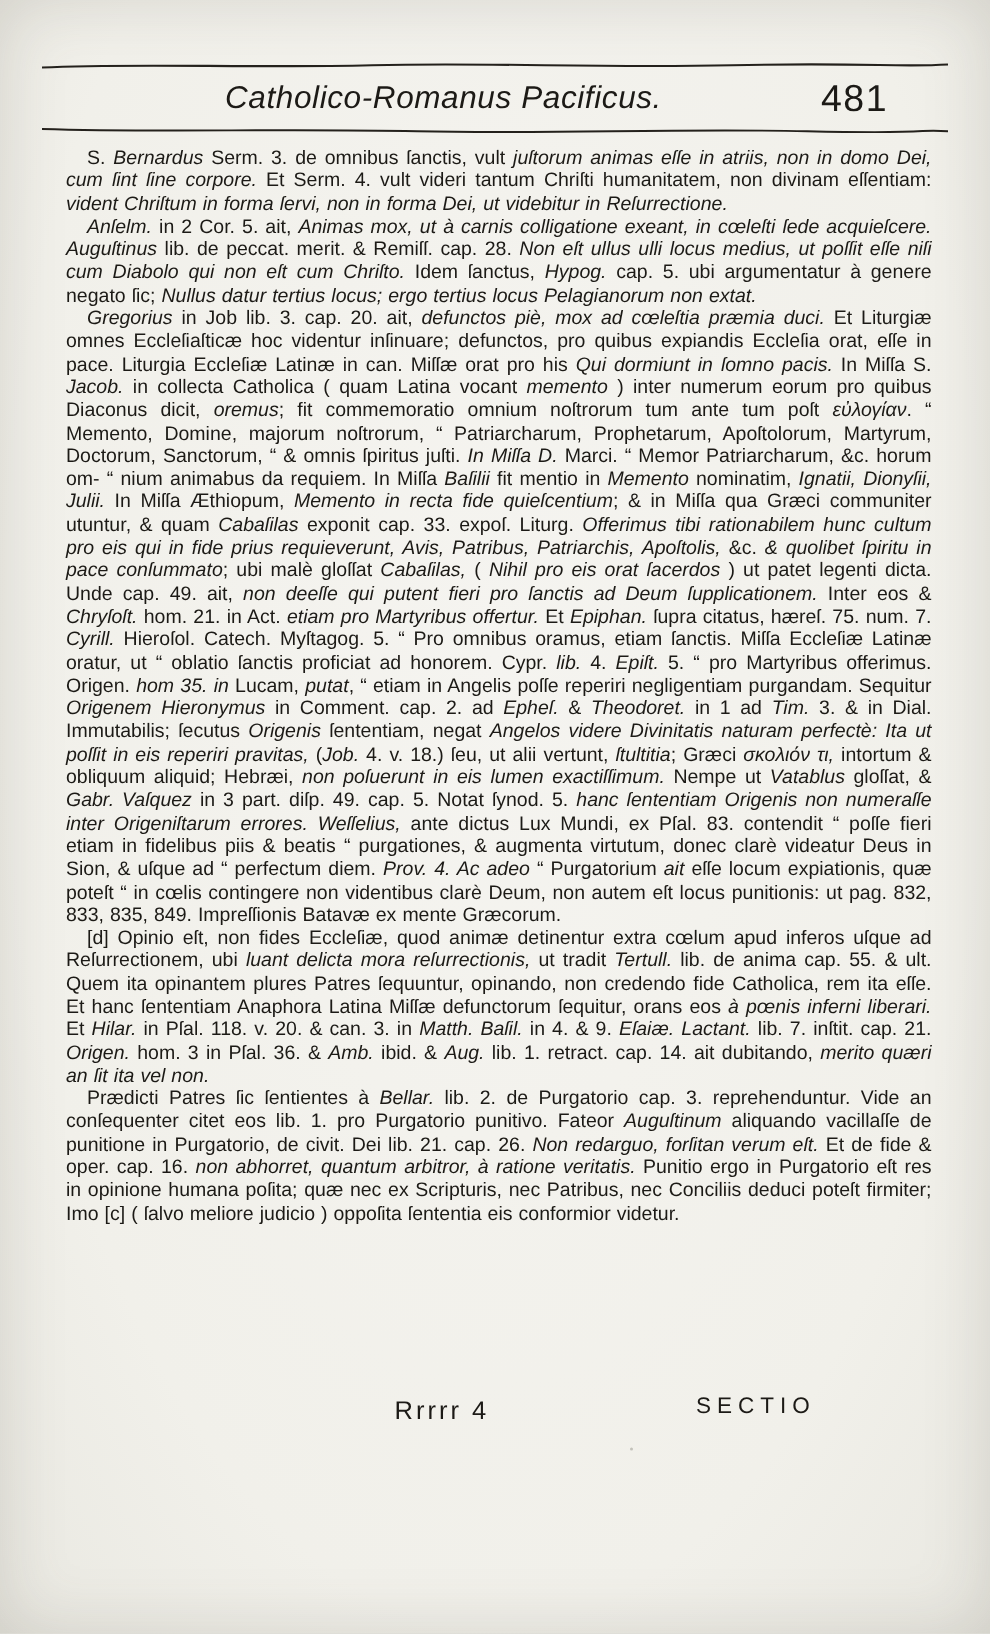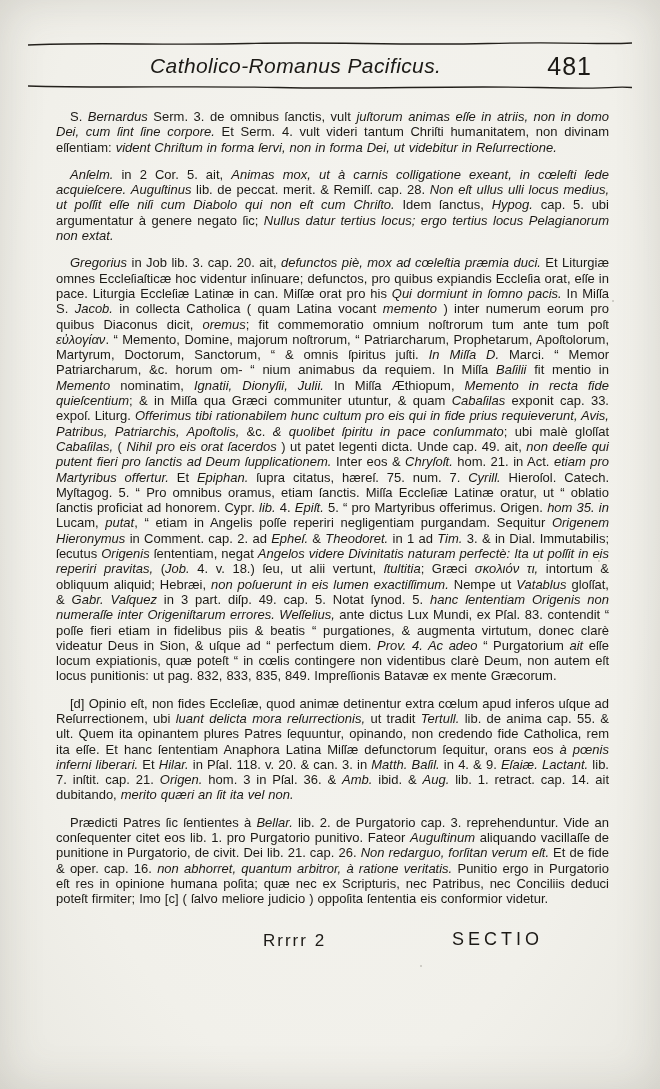--- a/index.html
+++ b/index.html
@@ -36,29 +36,29 @@
     letter-spacing:1px;
   }
   .body-text{
     position:absolute;
     top:97px;left:44px;width:577px;
     text-align:justify;
     font-size:13px;
     line-height:15.3px;
     word-spacing:.4px;
   }
-  .para{margin:12px;text-indent:14px;}
+  .para{margin:0;text-indent:14px;}
   .it{font-style:italic;}
   .footer-sig{
     position:absolute;top:931px;left:263px;
     font-size:17px;letter-spacing:2px;
   }
   .footer-catch{
-    position:absolute;top:929px;left:452px;
-    font-size:18px;letter-spacing:4px;font-weight:500;
+    position:absolute;top:929px;left:464px;
+    font-size:15px;letter-spacing:4px;font-weight:500;
   }
   
   .speck{position:absolute;background:rgba(60,55,45,.25);border-radius:50%;}
 </style>
 </head>
 <body>
 
 <div class="page">
 
   <div class="rule rule-top">
@@ -79,19 +79,19 @@
   </div>
 
   <div class="body-text">
       <p class="para"><span>S. </span><span class="it">Bernardus</span><span> Serm. 3. de omnibus ſanctis, vult </span><span class="it">juſtorum animas eſſe in atriis, non in domo Dei, cum ſint ſine corpore.</span><span>  Et Serm. 4. vult videri tantum Chriſti humanitatem, non divinam eſſentiam: </span><span class="it">vident Chriſtum in forma ſervi, non in forma Dei, ut videbitur in Reſurrectione.</span></p>
       <p class="para"><span class="it">Anſelm.</span><span> in 2 Cor. 5. ait, </span><span class="it">Animas mox, ut à carnis colligatione exeant, in cœleſti ſede acquieſcere.</span><span>  </span><span class="it">Auguſtinus</span><span> lib. de peccat. merit. &amp; Remiſſ. cap. 28. </span><span class="it">Non eſt ullus ulli locus medius, ut poſſit eſſe niſi cum Diabolo qui non eſt cum Chriſto.</span><span>  Idem ſanctus, </span><span class="it">Hypog.</span><span> cap. 5. ubi argumentatur à genere negato ſic; </span><span class="it">Nullus datur tertius locus; ergo tertius locus Pelagianorum non extat.</span></p>
       <p class="para"><span class="it">Gregorius</span><span> in Job lib. 3. cap. 20. ait, </span><span class="it">defunctos piè, mox ad cœleſtia præmia duci.</span><span>  Et Liturgiæ omnes Eccleſiaſticæ hoc videntur inſinuare; defunctos, pro quibus expiandis Eccleſia orat, eſſe in pace.  Liturgia Eccleſiæ Latinæ in can. Miſſæ orat pro his </span><span class="it">Qui dormiunt in ſomno pacis.</span><span>  In Miſſa S. </span><span class="it">Jacob.</span><span> in collecta Catholica ( quam Latina vocant </span><span class="it">memento</span><span> ) inter numerum eorum pro quibus Diaconus dicit, </span><span class="it">oremus</span><span>; fit commemoratio omnium noſtrorum tum ante tum poſt </span><span class="it">εὐλογίαν</span><span>. “ Memento, Domine, majorum noſtrorum, “ Patriarcharum, Prophetarum, Apoſtolorum, Martyrum, Doctorum, Sanctorum, “ &amp; omnis ſpiritus juſti. </span><span class="it">In Miſſa D.</span><span> Marci. “ Memor Patriarcharum, &amp;c. horum om- “ nium animabus da requiem.  In Miſſa </span><span class="it">Baſilii</span><span> fit mentio in </span><span class="it">Memento</span><span> nominatim, </span><span class="it">Ignatii, Dionyſii, Julii.</span><span>  In Miſſa Æthiopum, </span><span class="it">Memento in recta fide quieſcentium</span><span>; &amp; in Miſſa qua Græci communiter utuntur, &amp; quam </span><span class="it">Cabaſilas</span><span> exponit cap. 33. expoſ. Liturg. </span><span class="it">Offerimus tibi rationabilem hunc cultum pro eis qui in fide prius requieverunt, Avis, Patribus, Patriarchis, Apoſtolis,</span><span> &amp;c. </span><span class="it">&amp; quolibet ſpiritu in pace conſummato</span><span>; ubi malè gloſſat </span><span class="it">Cabaſilas,</span><span> ( </span><span class="it">Nihil pro eis orat ſacerdos</span><span> ) ut patet legenti dicta. Unde cap. 49. ait, </span><span class="it">non deeſſe qui putent fieri pro ſanctis ad Deum ſupplicationem.</span><span>  Inter eos &amp; </span><span class="it">Chryſoſt.</span><span> hom. 21. in Act. </span><span class="it">etiam pro Martyribus offertur.</span><span>  Et </span><span class="it">Epiphan.</span><span> ſupra citatus, hæreſ. 75. num. 7. </span><span class="it">Cyrill.</span><span> Hieroſol. Catech. Myſtagog. 5. “ Pro omnibus oramus, etiam ſanctis.  Miſſa Eccleſiæ Latinæ oratur, ut “ oblatio ſanctis proficiat ad honorem.  Cypr. </span><span class="it">lib.</span><span> 4. </span><span class="it">Epiſt.</span><span> 5. “ pro Martyribus offerimus. Origen. </span><span class="it">hom 35. in </span><span>Lucam, </span><span class="it">putat</span><span>, “ etiam in Angelis poſſe reperiri negligentiam purgandam. Sequitur </span><span class="it">Origenem Hieronymus</span><span> in Comment. cap. 2. ad </span><span class="it">Epheſ.</span><span> &amp; </span><span class="it">Theodoret.</span><span> in 1 ad </span><span class="it">Tim.</span><span> 3. &amp; in Dial. Immutabilis; ſecutus </span><span class="it">Origenis</span><span> ſententiam, negat </span><span class="it">Angelos videre Divinitatis naturam perfectè: Ita ut poſſit in eis reperiri pravitas,</span><span> (</span><span class="it">Job.</span><span> 4. v. 18.) ſeu, ut alii vertunt, </span><span class="it">ſtultitia</span><span>; Græci </span><span class="it">σκολιόν τι,</span><span> intortum &amp; obliquum aliquid; Hebræi, </span><span class="it">non poſuerunt in eis lumen exactiſſimum.</span><span>  Nempe ut </span><span class="it">Vatablus</span><span> gloſſat, &amp; </span><span class="it">Gabr. Vaſquez</span><span> in 3 part. diſp. 49. cap. 5. Notat ſynod. 5. </span><span class="it">hanc ſententiam Origenis non numeraſſe inter Origeniſtarum errores.</span><span>  </span><span class="it">Weſſelius,</span><span> ante dictus Lux Mundi, ex Pſal. 83. contendit “ poſſe fieri etiam in fidelibus piis &amp; beatis “ purgationes, &amp; augmenta virtutum, donec clarè videatur Deus in Sion, &amp; uſque ad “ perfectum diem. </span><span class="it">Prov. 4. Ac adeo</span><span> “ Purgatorium </span><span class="it">ait</span><span> eſſe locum expiationis, quæ poteſt “ in cœlis contingere non videntibus clarè Deum, non autem eſt locus punitionis: ut pag. 832, 833, 835, 849. Impreſſionis Batavæ ex mente Græcorum.</span></p>
       <p class="para"><span>[d] Opinio eſt, non fides Eccleſiæ, quod animæ detinentur extra cœlum apud inferos uſque ad Reſurrectionem, ubi </span><span class="it">luant delicta mora reſurrectionis,</span><span> ut tradit </span><span class="it">Tertull.</span><span> lib. de anima cap. 55. &amp; ult. Quem ita opinantem plures Patres ſequuntur, opinando, non credendo fide Catholica, rem ita eſſe.  Et hanc ſententiam Anaphora Latina Miſſæ defunctorum ſequitur, orans eos </span><span class="it">à pœnis inferni liberari.</span><span>  Et </span><span class="it">Hilar.</span><span> in Pſal. 118. v. 20. &amp; can. 3. in </span><span class="it">Matth. Baſil.</span><span> in 4. &amp; 9. </span><span class="it">Eſaiæ. Lactant.</span><span> lib. 7. inſtit. cap. 21. </span><span class="it">Origen.</span><span> hom. 3 in Pſal. 36. &amp; </span><span class="it">Amb.</span><span> ibid. &amp; </span><span class="it">Aug.</span><span> lib. 1. retract. cap. 14. ait dubitando, </span><span class="it">merito quæri an ſit ita vel non.</span></p>
       <p class="para"><span>Prædicti Patres ſic ſentientes à </span><span class="it">Bellar.</span><span> lib. 2. de Purgatorio cap. 3. reprehenduntur. Vide an conſequenter citet eos lib. 1. pro Purgatorio punitivo.  Fateor </span><span class="it">Auguſtinum</span><span> aliquando vacillaſſe de punitione in Purgatorio, de civit. Dei lib. 21. cap. 26. </span><span class="it">Non redarguo, forſitan verum eſt.</span><span>  Et de fide &amp; oper. cap. 16. </span><span class="it">non abhorret, quantum arbitror, à ratione veritatis.</span><span>  Punitio ergo in Purgatorio eſt res in opinione humana poſita; quæ nec ex Scripturis, nec Patribus, nec Conciliis deduci poteſt firmiter; Imo [c] ( ſalvo meliore judicio ) oppoſita ſententia eis conformior videtur.</span></p>
     </div>
 
-  <div class="footer-sig">Rrrrr 2</div>
+  <div class="footer-sig">Rrrrr 4</div>
   <div class="footer-catch">SECTIO</div>
 
   <div class="speck" style="left:612px;top:300px;width:2px;height:2px;"></div>
   <div class="speck" style="left:598px;top:560px;width:2px;height:2px;"></div>
   <div class="speck" style="left:420px;top:965px;width:2px;height:2px;"></div>
 </div>
 
 </body></html>

